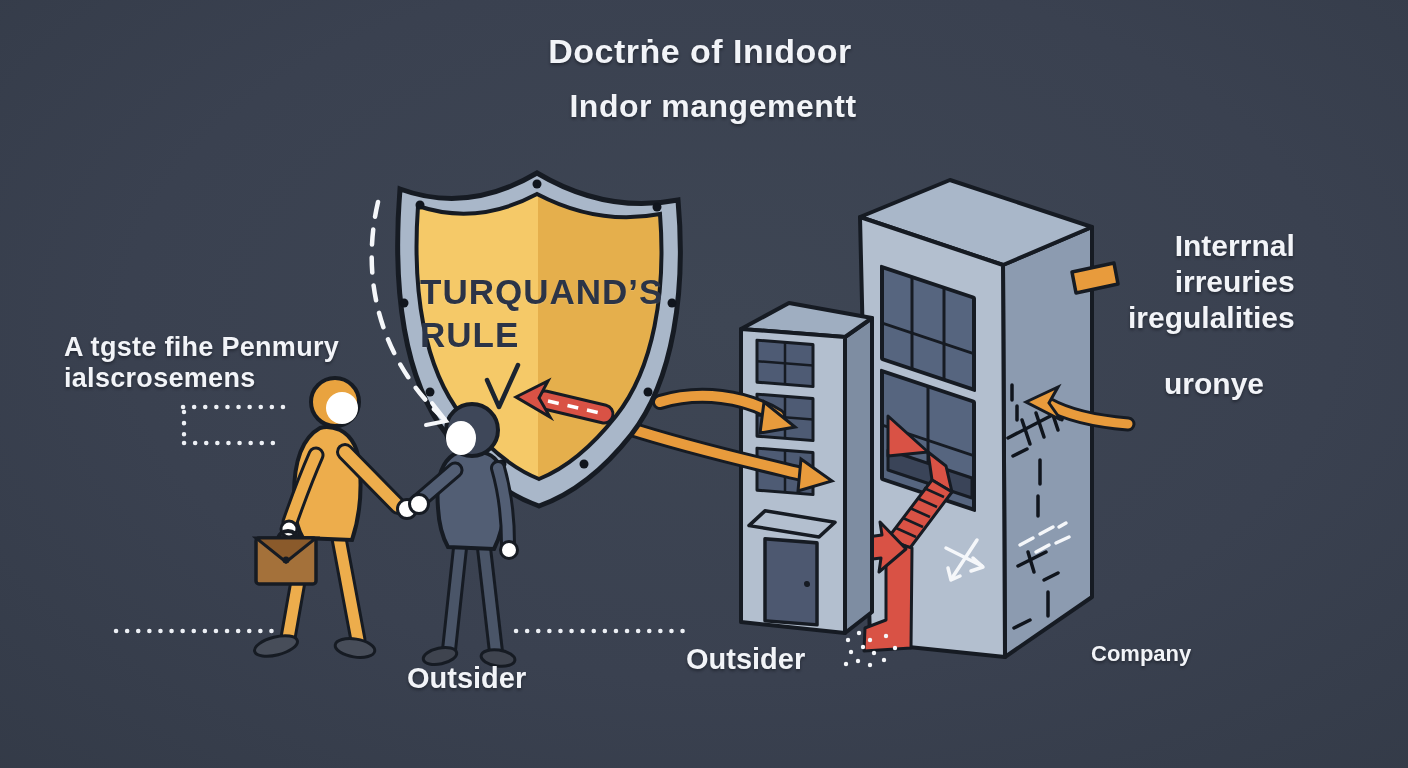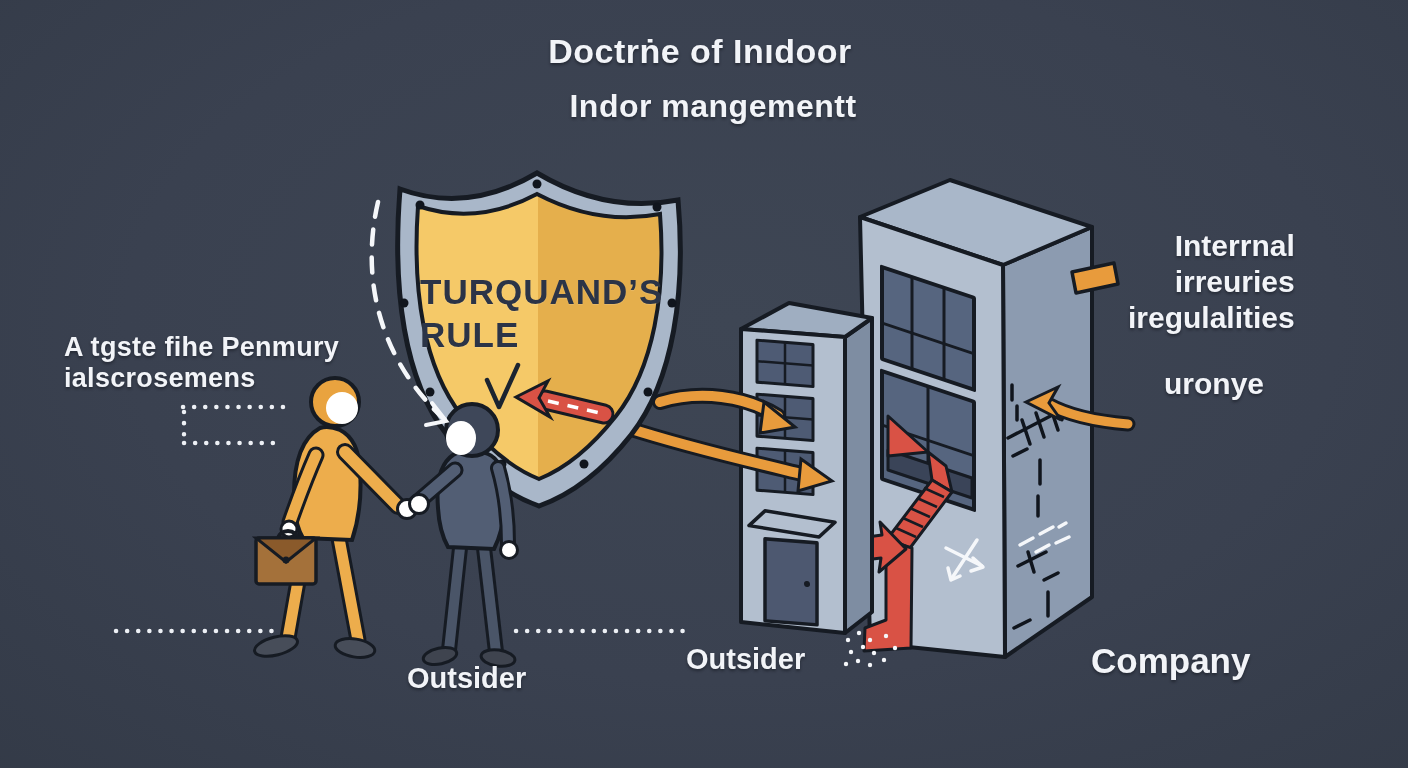--- a/index.html
+++ b/index.html
@@ -11,21 +11,21 @@
   .stage svg{position:absolute;left:0;top:0;}
   .txt{position:absolute;color:#F2F4F8;text-shadow:0 2px 3px rgba(10,14,20,.45);white-space:nowrap;}
   .title{left:450px;top:28px;width:500px;text-align:center;font-size:34px;font-weight:700;line-height:46px;letter-spacing:.5px;}
   .title .l2{font-size:32px;padding-left:26px;margin-top:9px;}
   .left-note{left:64px;top:332px;font-size:27px;font-weight:700;line-height:31px;letter-spacing:.3px;}
   .shield-text{left:420px;top:270px;width:240px;text-align:left;color:#2B3447;font-size:35px;font-weight:800;line-height:43px;letter-spacing:1px;text-shadow:0 1px 1px rgba(255,255,255,.15);}
   .right-note-top{left:1128px;top:228px;font-size:30px;font-weight:700;line-height:36px;text-align:right;}
   .right-note-bottom{left:1128px;top:366px;font-size:30px;font-weight:700;line-height:36px;margin-left:36px;}
   .outsider-1{left:407px;top:662px;font-size:29px;font-weight:700;}
   .outsider-2{left:686px;top:643px;font-size:29px;font-weight:700;}
-  .company{left:1091px;top:641px;font-size:35px;font-weight:700;}
+  .company{left:1091px;top:641px;font-size:22px;font-weight:700;}
 </style>
 </head>
 <body>
 
 <div class="stage">
 
 <svg width="1408" height="768" viewBox="0 0 1408 768">
   <defs>
     <clipPath id="shieldInnerClip">
       <path d="M 537,194 Q 477,226 418,206 C 412,292 424,368 462,416 C 488,449 514,469 539,479 C 564,469 590,449 616,416 C 654,368 666,292 660,214 Q 598,226 537,194 Z"></path>

